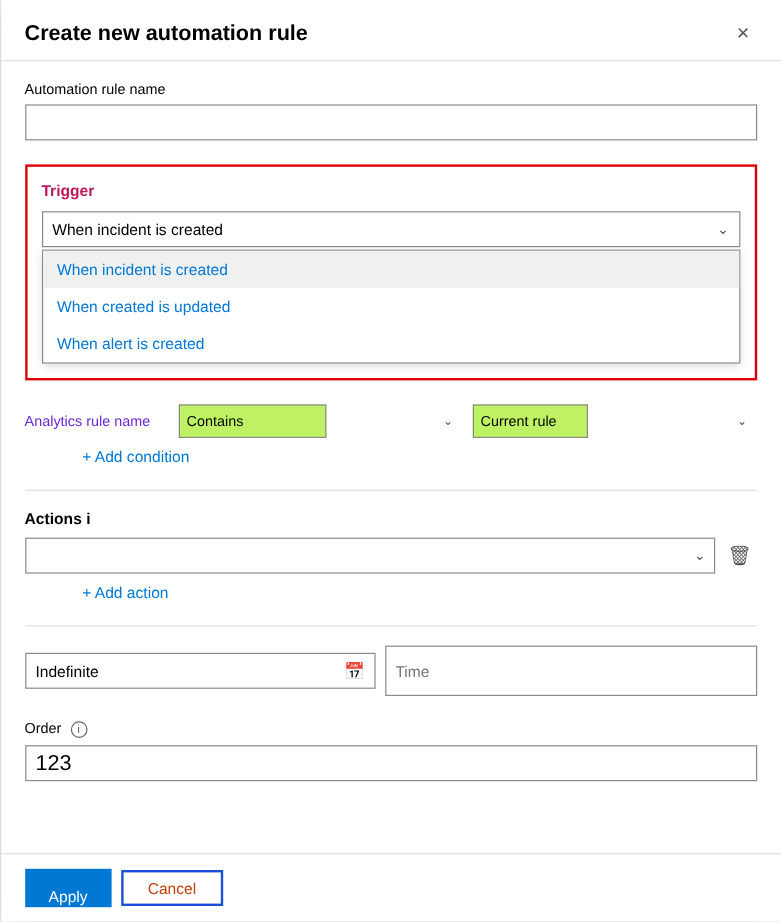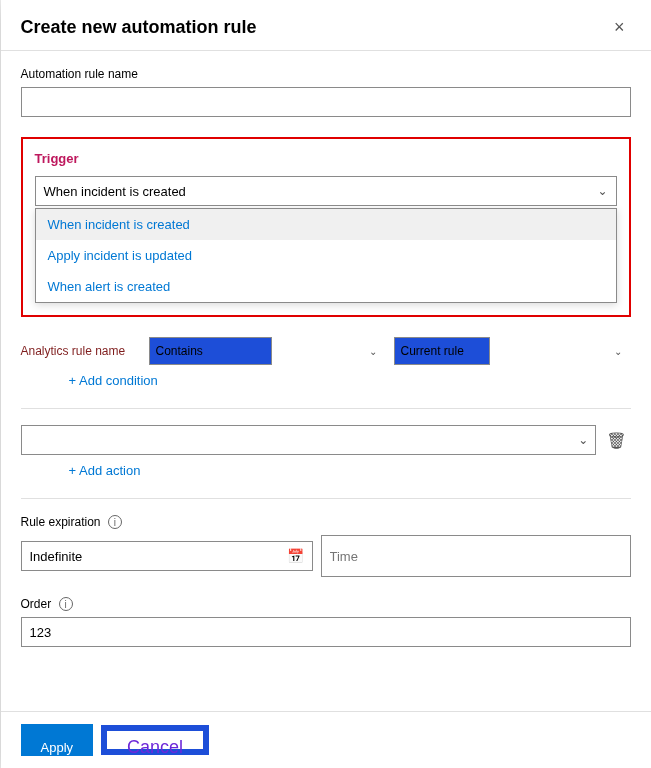--- a/index.html
+++ b/index.html
@@ -122,29 +122,29 @@
       margin-bottom: 20px;
     }
     .conditions-row {
       display: flex;
       align-items: center;
       gap: 8px;
       margin-bottom: 8px;
     }
     .condition-label {
       font-size: 12px;
-      color: #7f1d1d;
+      color: #6d28d9;
       white-space: nowrap;
       min-width: 120px;
     }
     .condition-select {
       flex: 1;
       height: 28px;
       border: 1px solid #8a8a8a;
-      background: #1d4ed8;
+      background: #bef264;
       font-size: 12px;
       padding: 2px 24px 2px 6px;
       appearance: none;
       position: relative;
       cursor: pointer;
     }
     .condition-select-wrap {
       position: relative;
       flex: 1;
     }
@@ -236,45 +236,45 @@
       border: 1px solid #8a8a8a;
       padding: 20px 8px;
       font-size: 13px;
       outline: none;
     }
     .order-input {
       width: 100%;
       height: 30px;
       border: 1px solid #8a8a8a;
       padding: 4px 8px;
-      font-size: 13px;
+      font-size: 18px;
       outline: none;
     }
     .dialog-footer {
       padding: 12px 20px;
       border-top: 1px solid #e0e0e0;
       display: flex;
       gap: 8px;
       align-items: center;
     }
     .btn-apply {
       background: #0078d4;
       color: #fff;
       border: none;
       padding: 16px 20px;
       font-size: 13px;
       cursor: pointer;
       height: 30px;
     }
     .btn-cancel {
       background: #fff;
-      color: #6d28d9;
-      border: 6px solid #1d4ed8;
+      color: #c2410c;
+      border: 2px solid #1d4ed8;
       padding: 6px 20px;
-      font-size: 18px;
+      font-size: 13px;
       cursor: pointer;
       height: 30px;
     }
   </style>
 </head>
 <body>
 
 <div class="dialog">
 
   <div class="dialog-header">
@@ -293,21 +293,21 @@
       <div class="trigger-label">Trigger</div>
 
       <div class="select-container">
         <div style="display:flex; align-items:center; border:1px solid #8a8a8a; height:30px; padding: 4px 8px; background:#fff; cursor:pointer; position:relative;">
           <span style="flex:1; font-size:13px; color:#000;">When incident is created</span>
           <span style="font-size:12px; color:#555;">⌄</span>
         </div>
 
         <div class="dropdown-open">
           <div class="dropdown-item selected">When incident is created</div>
-          <div class="dropdown-item">Apply incident is updated</div>
+          <div class="dropdown-item">When created is updated</div>
           <div class="dropdown-item">When alert is created</div>
         </div>
       </div>
     </div>
 
     <div class="conditions-section">
       <div class="conditions-row">
         <span class="condition-label">Analytics rule name</span>
         <div class="condition-select-wrap">
           <select class="condition-select">
@@ -324,39 +324,39 @@
           </select>
           <span class="select-chevron">⌄</span>
         </div>
       </div>
       <button class="add-link">+ Add condition</button>
     </div>
 
     <hr class="divider">
 
     <div class="actions-section">
+      <div class="actions-label">
+        <span>Actions</span>
+        <span class="info-icon">i</span>
+      </div>
       <div class="actions-row">
         <div class="actions-select-wrap">
           <select class="actions-select">
             <option value=""></option>
           </select>
           <span class="select-chevron">⌄</span>
         </div>
         <button class="delete-btn">🗑</button>
       </div>
       <button class="add-link" style="margin-top:8px;">+ Add action</button>
     </div>
 
     <hr class="divider">
 
     <div class="field-group">
-      <label class="field-label">
-        <span>Rule expiration</span>
-        <span class="info-icon">i</span>
-      </label>
       <div class="rule-expiration-row">
         <div class="expiration-input-wrap">
           <input class="expiration-input" type="text" value="Indefinite" style="">
           <span class="calendar-icon">📅</span>
         </div>
         <input class="time-input" type="text" value="" placeholder="Time" style="">
       </div>
     </div>
 
     <div class="field-group">

